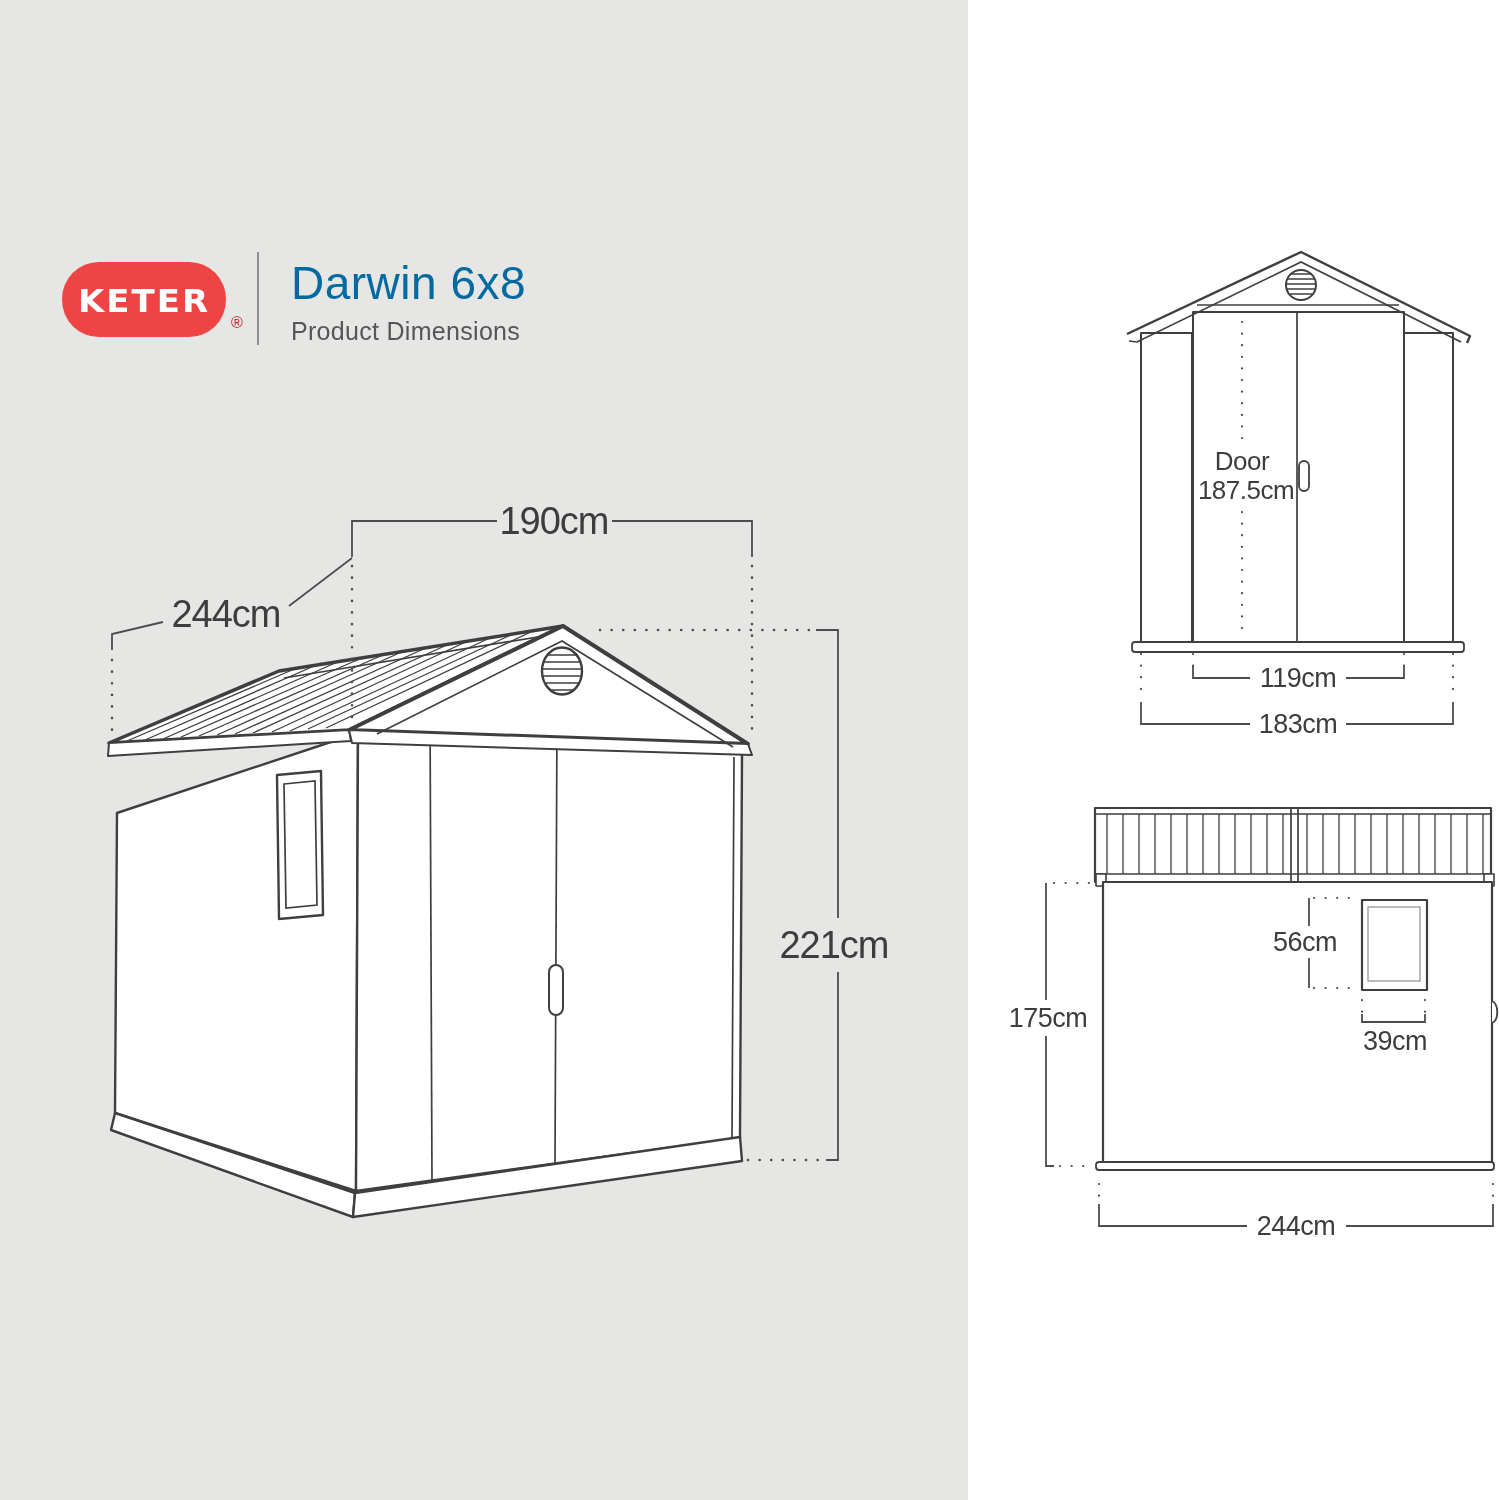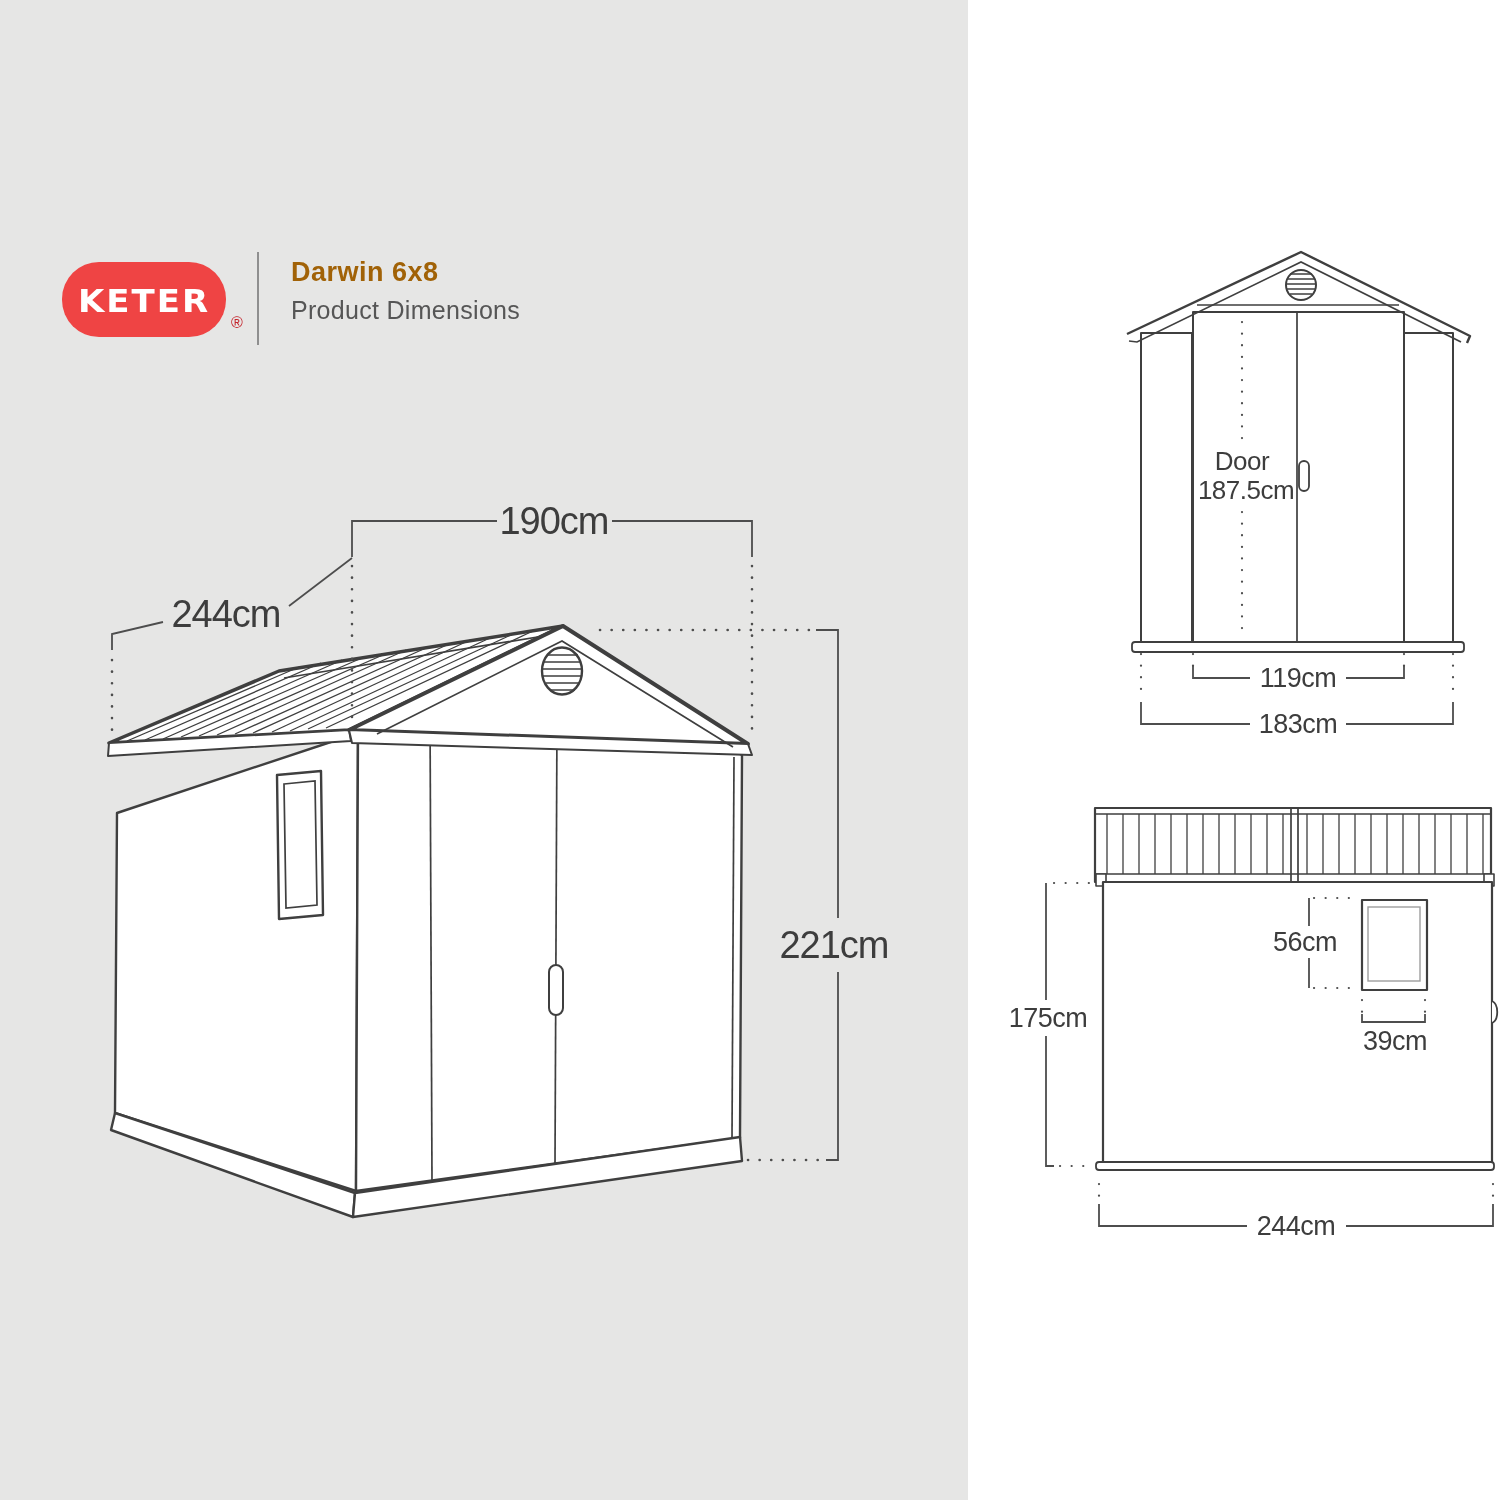--- a/index.html
+++ b/index.html
@@ -21,21 +21,21 @@
     color:#ffffff;font-size:34px;font-weight:800;letter-spacing:2px;
     font-family:"DejaVu Sans","Liberation Sans",sans-serif;
     transform:scaleY(0.96);
   }
   .logo-reg{
     position:absolute;left:231px;top:314px;color:#C4232B;font-size:16px;font-weight:400;
   }
   .header-divider{position:absolute;left:257px;top:252px;width:2px;height:93px;background:#8F8F8F;}
   .title-block{position:absolute;left:291px;top:258px;}
   .page-title{
-    font-size:27px;font-weight:700;color:#a16207;letter-spacing:0.5px;line-height:1.1;
+    font-size:46px;font-weight:400;color:#0369a1;letter-spacing:0.5px;line-height:1.1;
   }
   .page-subtitle{
     font-size:25px;font-weight:400;color:#565656;margin-top:8px;letter-spacing:0.3px;
   }
 
   svg{position:absolute;overflow:visible;}
   .view-a{left:60px;top:460px;}
   .view-b{left:1020px;top:240px;}
   .view-c{left:1000px;top:780px;}
 

